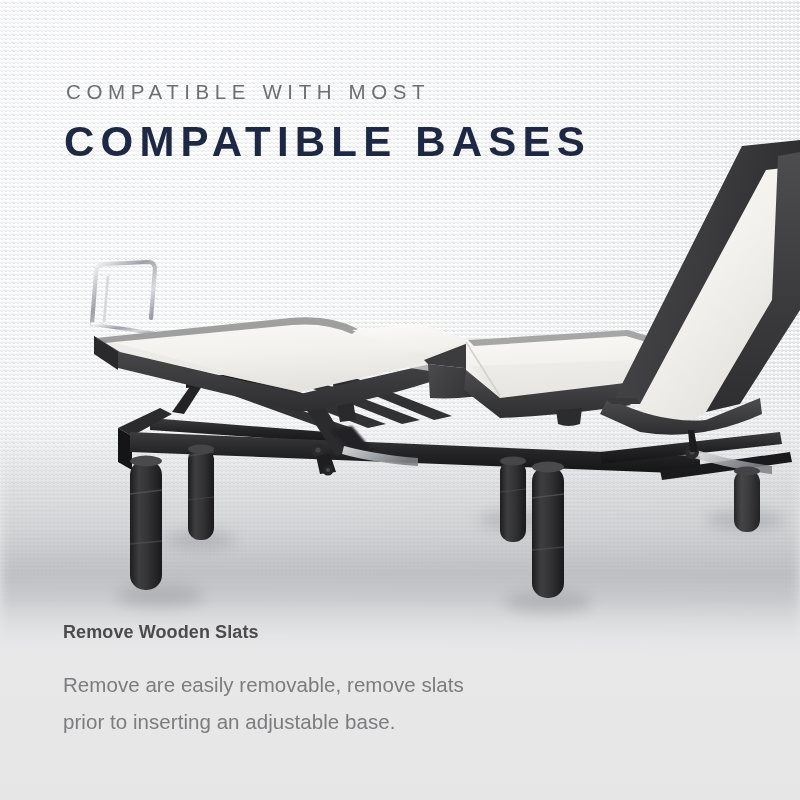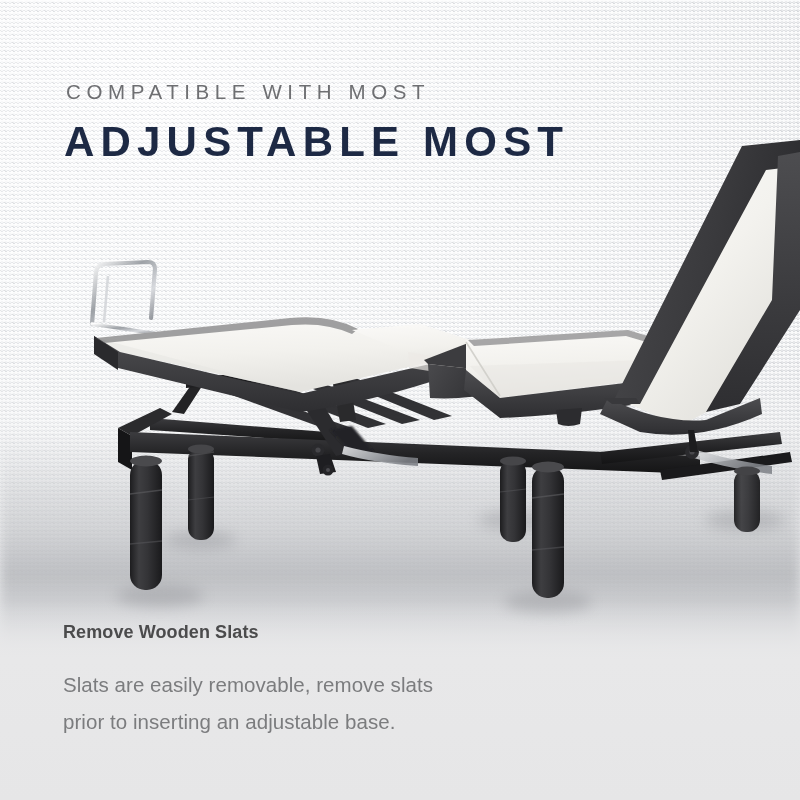--- a/index.html
+++ b/index.html
@@ -269,18 +269,18 @@
       <g>
         <rect x="734" y="470" width="26" height="62" rx="12" fill="url(#legG)" opacity=".95"></rect>
         <ellipse cx="747" cy="471" rx="13" ry="4.4" fill="#434346"></ellipse>
       </g>
     </g>
 
     <path d="M556,410 L582,408 L580,424 Q568,428 558,424 Z" fill="#2c2c2f"></path>
   </svg>
 
   <div class="eyebrow">COMPATIBLE WITH MOST</div>
-  <h1 class="headline">ADJUSTABLE MOST</h1>
+  <h1 class="headline">COMPATIBLE BASES</h1>
   <h2 class="caption-title">Remove Wooden Slats</h2>
-  <p class="caption-body">Slats are easily removable, remove slats
+  <p class="caption-body">Remove are easily removable, remove slats
 prior to inserting an adjustable base.</p>
 
 </div>
 
 </body></html>

